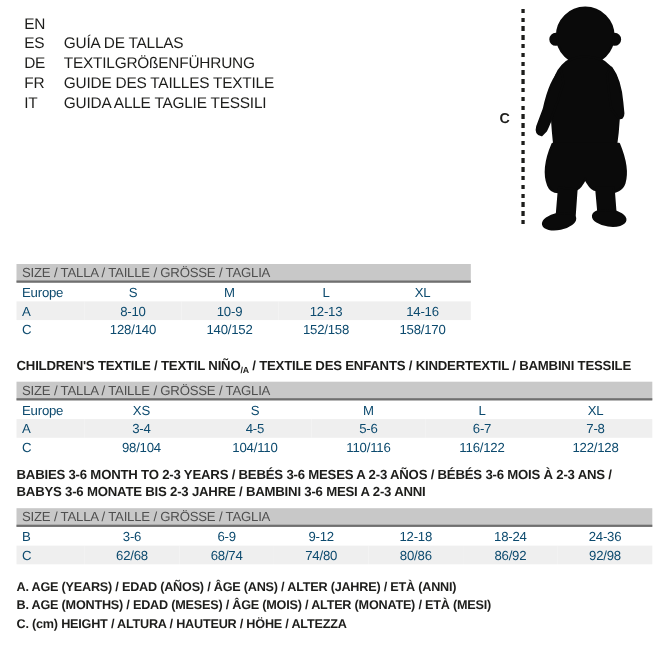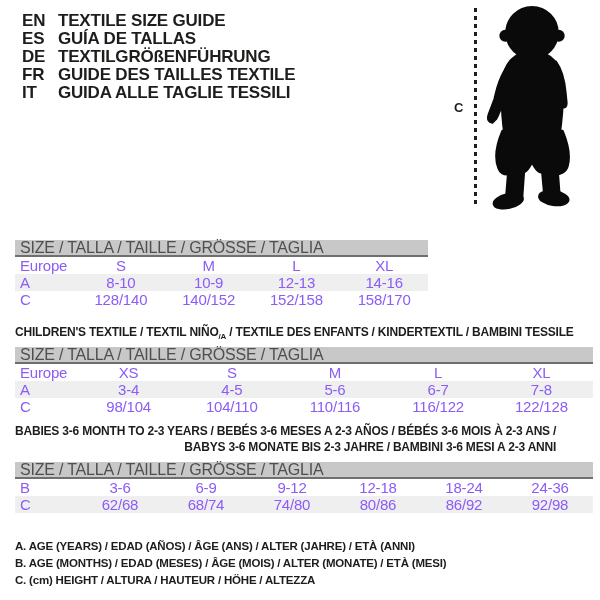--- a/index.html
+++ b/index.html
@@ -9,56 +9,55 @@
     --size-bar-rule:#6f6f6f;
     --shaded-row-bg:#efefef;
   }
   *{margin:0;padding:0;box-sizing:border-box;}
   html,body{background:#fff;}
   body{font-family:"Liberation Sans",sans-serif;color:var(--text);}
   .canvas{position:relative;width:600px;height:600px;background:#fff;overflow:hidden;}
 
   
   .lang-block{position:absolute;left:22px;top:12px;}
-  .lang-row{display:flex;font-size:17px;line-height:18px;font-weight:700;letter-spacing:-0.2px;}
+  .lang-row{display:flex;font-size:14px;line-height:18px;font-weight:400;letter-spacing:-0.2px;}
   .lang-row .code{width:36px;}
 
   
   .figure{position:absolute;left:440px;top:0;width:160px;height:214px;}
   .measure-line{position:absolute;left:34px;top:8px;width:3px;height:200px;
     background:repeating-linear-gradient(to bottom,var(--text) 0 4px,transparent 4px 8px);}
   .c-label{position:absolute;left:14px;top:100px;font-size:13px;font-weight:700;}
   .baby-svg{position:absolute;left:46px;top:4px;}
 
   
   .section-title{position:absolute;left:15px;font-size:12px;font-weight:700;letter-spacing:-0.2px;line-height:16px;white-space:nowrap;}
   .section-title sub{font-size:8px;vertical-align:sub;}
   .tbl-wrap{position:absolute;left:15px;}
   .t1{width:413px;}
   .t23{width:578px;}
   .size-bar{height:17px;line-height:16px;background:var(--size-bar-bg);color:var(--size-bar-text);
-    border-bottom:2px solid var(--size-bar-rule);padding-left:5px;font-size:16px;letter-spacing:-0.2px;}
-  table.size-table{border-collapse:collapse;width:100%;table-layout:fixed;font-size:15px;color:#8b5cf6;}
+    border-bottom:2px solid var(--size-bar-rule);padding-left:5px;font-size:12px;letter-spacing:-0.2px;}
+  table.size-table{border-collapse:collapse;width:100%;table-layout:fixed;font-size:12px;color:#0c4a6e;}
   table.size-table td{height:17px;padding:0;text-align:center;letter-spacing:-0.2px;}
   table.size-table td.lbl{text-align:left;padding-left:5px;}
   col.lblcol{width:62px;}
   tr.shaded{background:var(--shaded-row-bg);}
 
   
-  .footnotes{position:absolute;left:15px;top:538px;font-size:11.5px;font-weight:700;line-height:17px;letter-spacing:-0.2px;}
+  .footnotes{position:absolute;left:15px;top:526px;font-size:11.5px;font-weight:700;line-height:17px;letter-spacing:-0.2px;}
 </style>
 </head>
 <body>
 
 <div class="canvas">
 
   <div class="lang-block">
     <div class="lang-row">
       <span class="code">EN</span>
-      <span class="label">TEXTILE SIZE GUIDE</span>
     </div>
     <div class="lang-row">
       <span class="code">ES</span>
       <span class="label">GUÍA DE TALLAS</span>
     </div>
     <div class="lang-row">
       <span class="code">DE</span>
       <span class="label">TEXTILGRÖßENFÜHRUNG</span>
     </div>
     <div class="lang-row">
@@ -163,21 +162,21 @@
         <td>98/104</td>
         <td>104/110</td>
         <td>110/116</td>
         <td>116/122</td>
         <td>122/128</td>
       </tr>
     </tbody>
       </table>
   </div>
 
-  <div class="section-title" style="top:423px;text-align:right;">
+  <div class="section-title" style="top:423px;">
     <div>BABIES 3-6 MONTH TO 2-3 YEARS / BEBÉS 3-6 MESES A 2-3 AÑOS / BÉBÉS 3-6 MOIS À 2-3 ANS /</div>
     <div>BABYS 3-6 MONATE BIS 2-3 JAHRE / BAMBINI 3-6 MESI A 2-3 ANNI</div>
   </div>
   <div class="tbl-wrap t23" style="top:462px;">
     <div class="size-bar">SIZE / TALLA / TAILLE / GRÖSSE / TAGLIA</div>
     <table class="size-table">
       <colgroup>
           <col class="lblcol">
           <col>
           <col>

